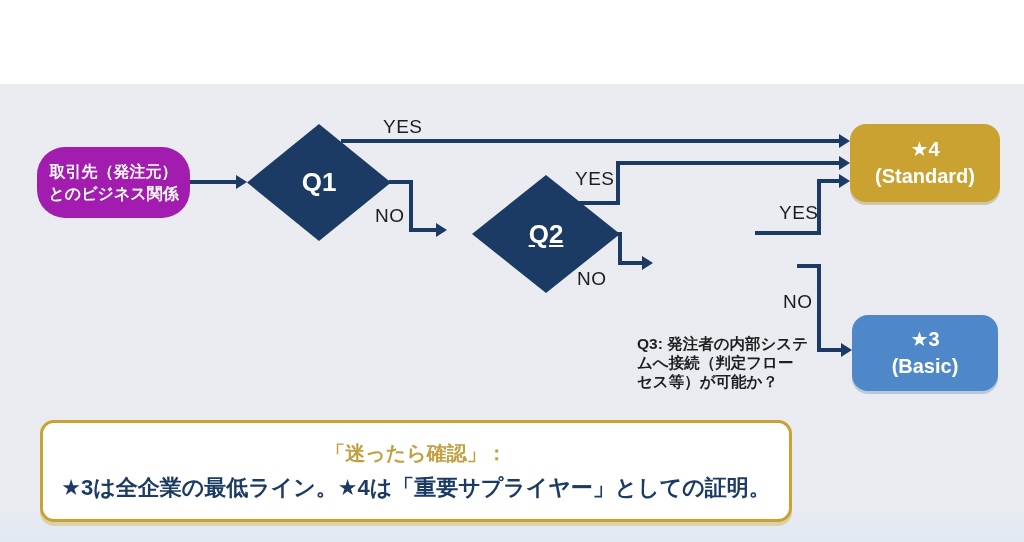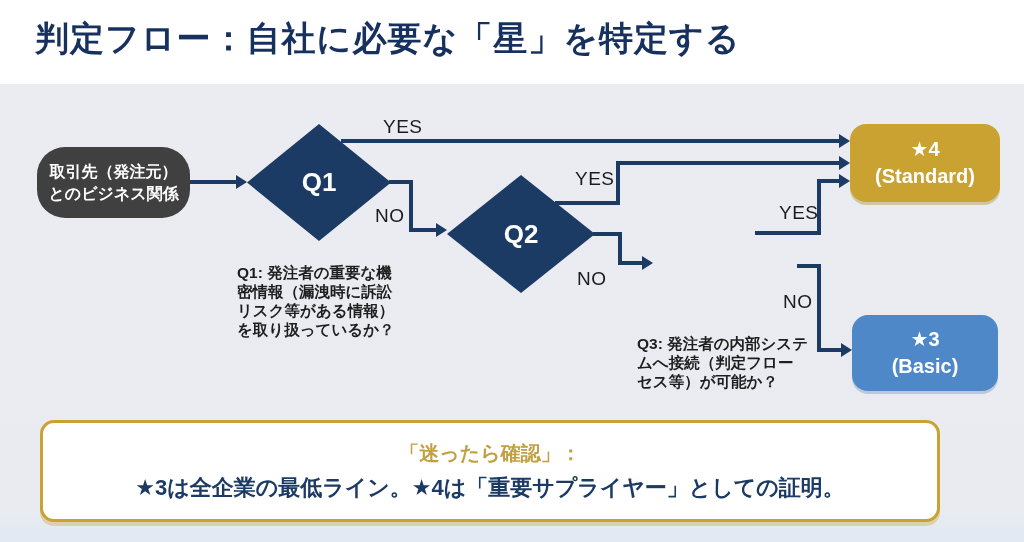--- a/index.html
+++ b/index.html
@@ -19,35 +19,35 @@
 
   
   .flow-bg{
     position:absolute;left:0;top:84px;width:1024px;height:458px;
     background:linear-gradient(180deg,#eaecf1 0%,#e9ebf0 92%,#e2e9f2 100%);
   }
 
   
   .start-node{
     position:absolute;left:37px;top:147px;width:153px;height:71px;
-    background:#404040;border-radius:28px;
+    background:#a21caf;border-radius:28px;
     display:flex;align-items:center;justify-content:center;text-align:center;
     color:#ffffff;font-size:16px;font-weight:700;line-height:1.35;
   }
 
   
   .diamond{
     position:absolute;
     background:#1b3a64;
     clip-path:polygon(50% 0,100% 50%,50% 100%,0 50%);
     display:flex;align-items:center;justify-content:center;
     color:#ffffff;font-size:26px;font-weight:800;
   }
   .d-q1{left:247px;top:124px;width:144px;height:117px;}
-  .d-q2{left:447px;top:175px;width:148px;height:118px;}
+  .d-q2{left:472px;top:175px;width:148px;height:118px;text-decoration:underline;}
   .d-q3{left:653px;top:207px;width:146px;height:117px;}
 
   
   .outcome{
     position:absolute;border-radius:16px;
     display:flex;flex-direction:column;align-items:center;justify-content:center;
     color:#ffffff;font-weight:800;font-size:20px;line-height:1.35;text-align:center;
   }
   .o-star4{left:850px;top:124px;width:150px;height:78px;background:#c9a232;box-shadow:0 3px 0 rgba(160,125,30,.35);}
   .o-star3{left:852px;top:315px;width:146px;height:76px;background:#4e88c9;box-shadow:0 3px 0 rgba(50,90,150,.25);}
@@ -71,37 +71,34 @@
   .question{
     position:absolute;font-size:15.5px;font-weight:700;color:#1e1e1e;
     line-height:1.22;white-space:pre-line;
   }
   .q1-text{left:237px;top:264px;width:190px;}
   .q2-text{left:441px;top:298px;width:190px;}
   .q3-text{left:637px;top:335px;width:200px;}
 
   
   .note-box{
-    position:absolute;left:40px;top:420px;width:900px;height:102px;
+    position:absolute;left:40px;top:420px;width:752px;height:102px;
     background:#ffffff;border:3px solid #c9a232;border-radius:14px;
     box-shadow:0 4px 0 rgba(201,162,50,.35);
     display:flex;flex-direction:column;align-items:center;justify-content:center;
     text-align:left;box-sizing:border-box;
   }
   .note-line1{color:#c2a042;font-size:20px;font-weight:800;margin-bottom:6px;}
   .note-line2{color:#1b3a64;font-size:22px;font-weight:800;}
 </style>
 </head>
 <body>
 
 <div class="canvas">
 
-  <div class="header">
-    <div class="title">判定フロー：自社に必要な「星」を特定する</div>
-  </div>
 
   <div class="flow-bg"></div>
 
   <div class="start-node multiline">
     <span style="white-space:pre-line;">取引先（発注元）
 とのビジネス関係</span>
   </div>
 
   <div class="edge h" style="left:190px;top:180px;width:46px;"></div>
   <div class="arrow-right" style="left:236px;top:175px;"></div>
@@ -151,24 +148,20 @@
 
   <div class="outcome o-star4">
     <div>★4</div>
     <div>(Standard)</div>
   </div>
   <div class="outcome o-star3">
     <div>★3</div>
     <div>(Basic)</div>
   </div>
 
-  <div class="question q1-text">Q1: 発注者の重要な機
-密情報（漏洩時に訴訟
-リスク等がある情報）
-を取り扱っているか？</div>
   <div class="question q3-text">Q3: 発注者の内部システ
 ムへ接続（判定フロー
 セス等）が可能か？</div>
 
   <div class="note-box">
     <div class="note-line1">「迷ったら確認」：</div>
     <div class="note-line2">★3は全企業の最低ライン。★4は「重要サプライヤー」としての証明。</div>
   </div>
 
 </div>

